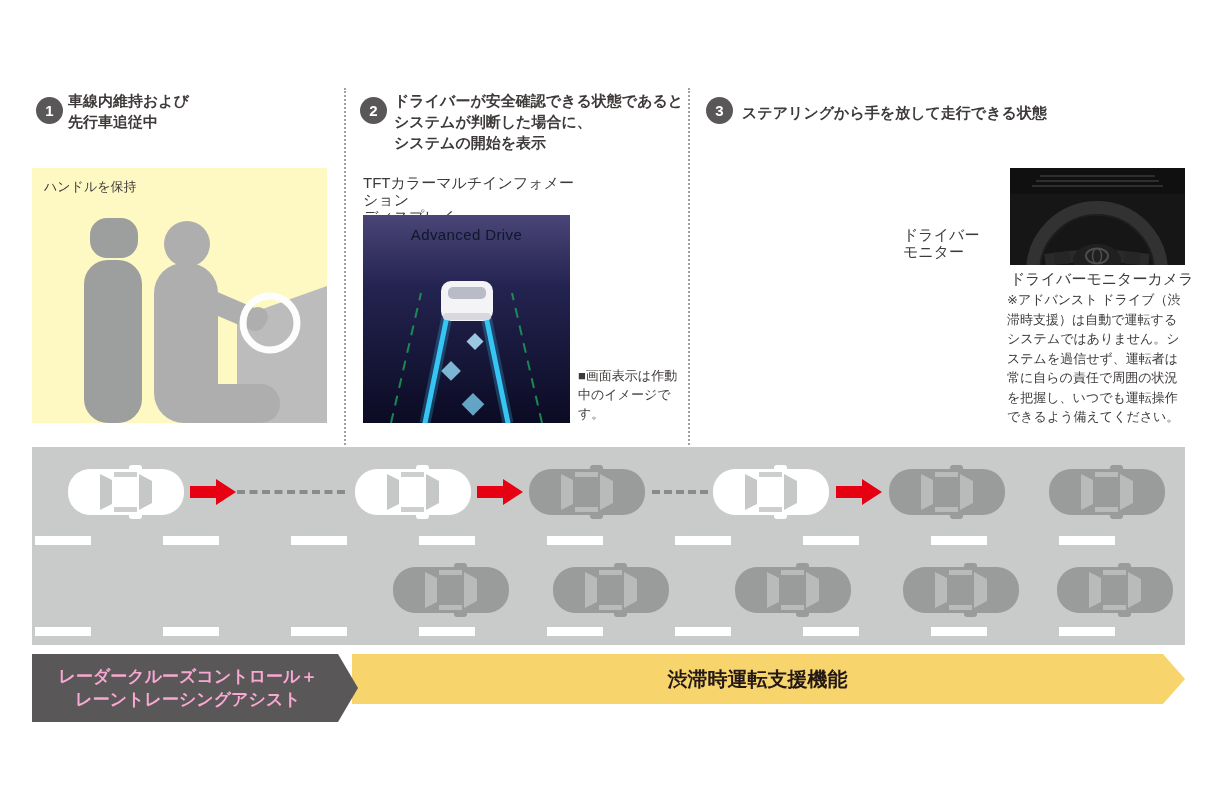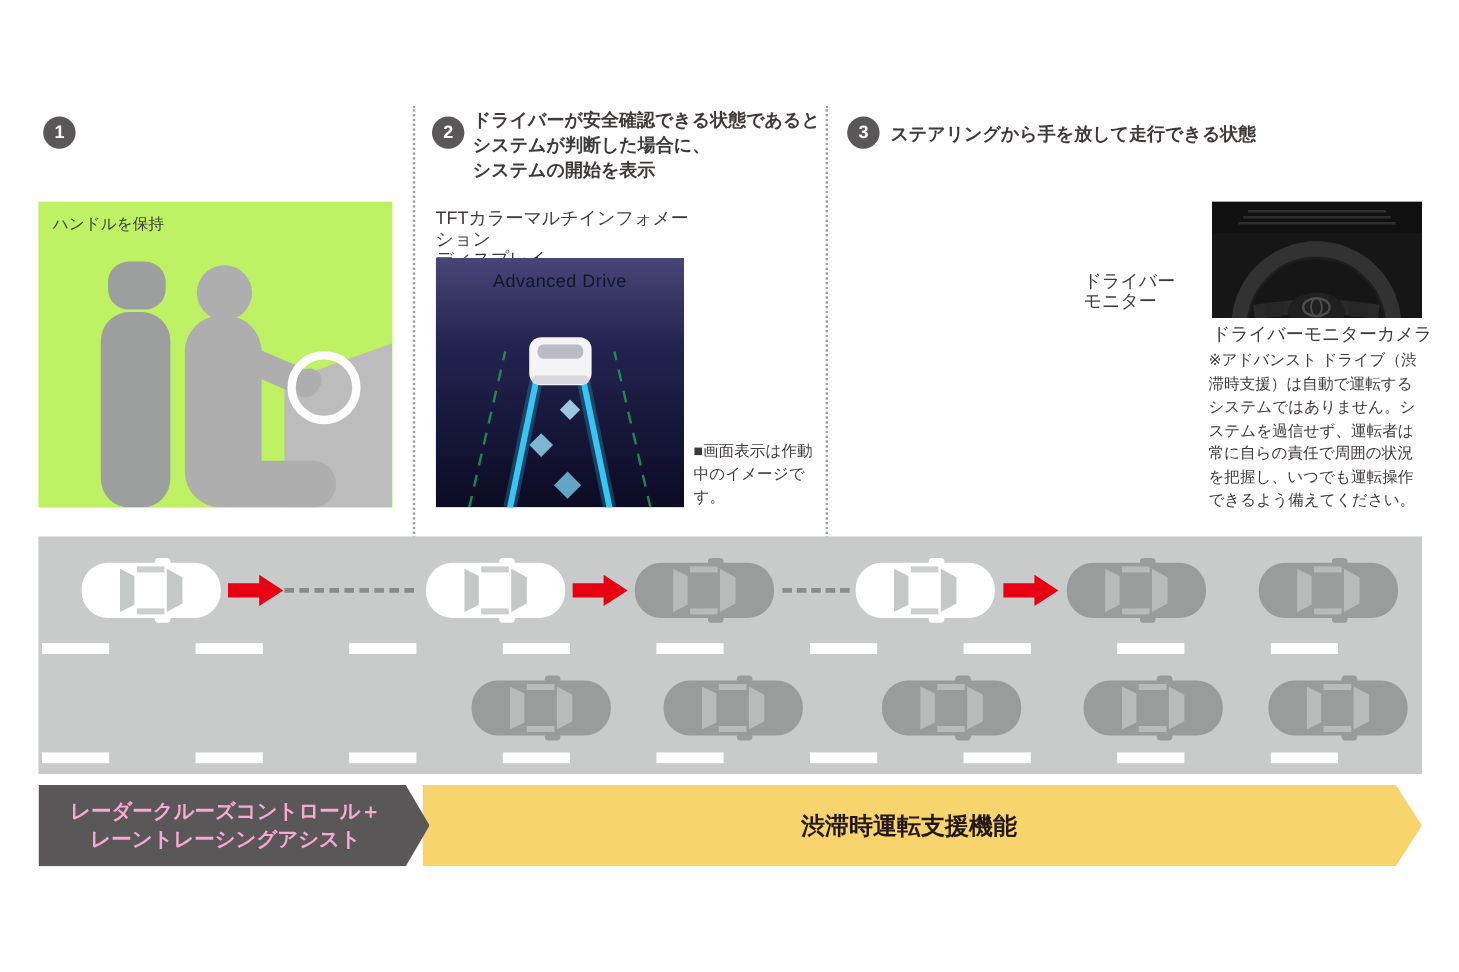--- a/index.html
+++ b/index.html
@@ -8,21 +8,21 @@
   .abs{position:absolute;}
   .preline{white-space:pre-line;}
 
   .step-circle{width:27px;height:27px;border-radius:50%;background:#595757;color:#fff;
                display:flex;align-items:center;justify-content:center;
                font-size:15px;font-weight:bold;}
   .step-text{font-size:15px;font-weight:bold;line-height:21px;}
 
   .dotted-sep{width:0;border-left:2px dotted #9fa0a0;}
 
-  .panel{background:#bef264;overflow:hidden;}
+  .panel{background:#fef9c3;overflow:hidden;}
   .panel-label{position:absolute;left:12px;top:10px;font-size:13px;z-index:3;}
   .small-label{font-size:15px;line-height:17px;}
 
   .screen{overflow:hidden;}
   .screen-title{position:absolute;left:0;top:11px;width:100%;text-align:center;
                 font-size:15px;font-weight:normal;letter-spacing:0.4px;color:#0f172a;z-index:2;}
   .screen-note{font-size:13px;line-height:19px;}
 
   .disclaimer{font-size:13px;line-height:19.5px;}
 
@@ -60,20 +60,22 @@
         <rect x="62" y="48" width="13" height="7" rx="3" fill="#9a9b9b"></rect>
         <path d="M72 10 L85 17 L85 39 L72 46 Z" fill="#b9baba"></path>
         <path d="M33 10 L45 16 L45 40 L33 46 Z" fill="#b9baba"></path>
         <rect x="47" y="8" width="23" height="5" fill="#b9baba"></rect>
         <rect x="47" y="43" width="23" height="5" fill="#b9baba"></rect>
       </g>
     </defs>
   </svg>
 
   <div class="abs step-circle" style="left:36px;top:97px;">1</div>
+  <div class="abs step-text preline" style="left:68px;top:90px;">車線内維持および
+先行車追従中</div>
 
   <div class="abs step-circle" style="left:360px;top:97px;">2</div>
   <div class="abs step-text preline" style="left:394px;top:90px;">ドライバーが安全確認できる状態であると
 システムが判断した場合に、
 システムの開始を表示</div>
 
   <div class="abs step-circle" style="left:706px;top:97px;">3</div>
   <div class="abs step-text" style="left:742px;top:102px;">ステアリングから手を放して走行できる状態</div>
 
   <div class="abs dotted-sep" style="left:344px;top:88px;height:557px;"></div>
@@ -218,21 +220,21 @@
         <use href="#car-gray"></use>
       </svg>
     <svg class="abs" style="left:870px;top:115px;" width="118" height="56">
         <use href="#car-gray"></use>
       </svg>
     <svg class="abs" style="left:1024px;top:115px;" width="118" height="56">
         <use href="#car-gray"></use>
       </svg>
   </div>
 
-  <div class="abs banner banner-right" style="left:352px;top:654px;width:833px;height:68px;">
+  <div class="abs banner banner-right" style="left:352px;top:654px;width:833px;height:50px;">
     <div>渋滞時運転支援機能</div>
   </div>
   <div class="abs banner banner-left" style="left:32px;top:654px;width:326px;height:68px;">
     <div>レーダークルーズコントロール＋</div>
     <div>レーントレーシングアシスト</div>
   </div>
 
 </div>
 
 </body></html>

